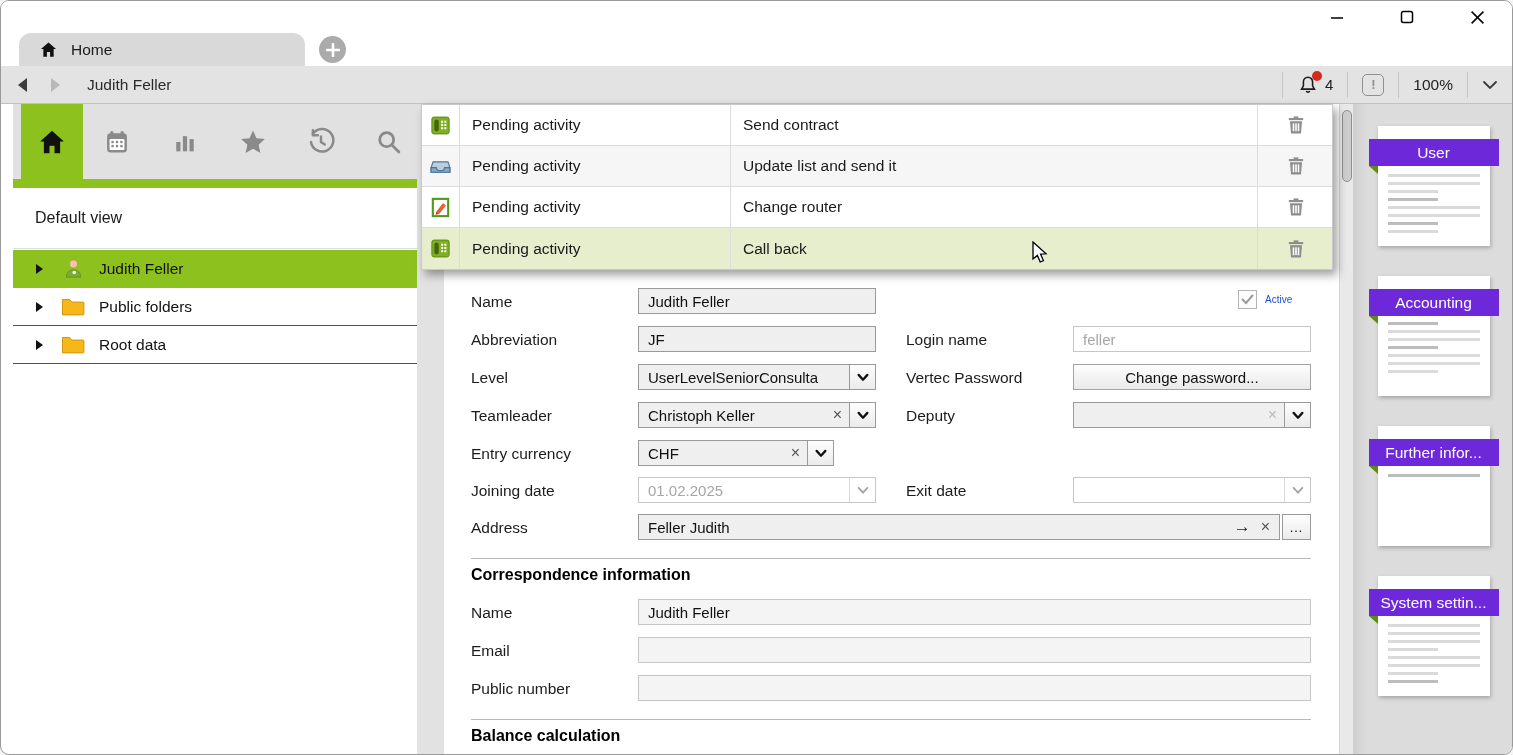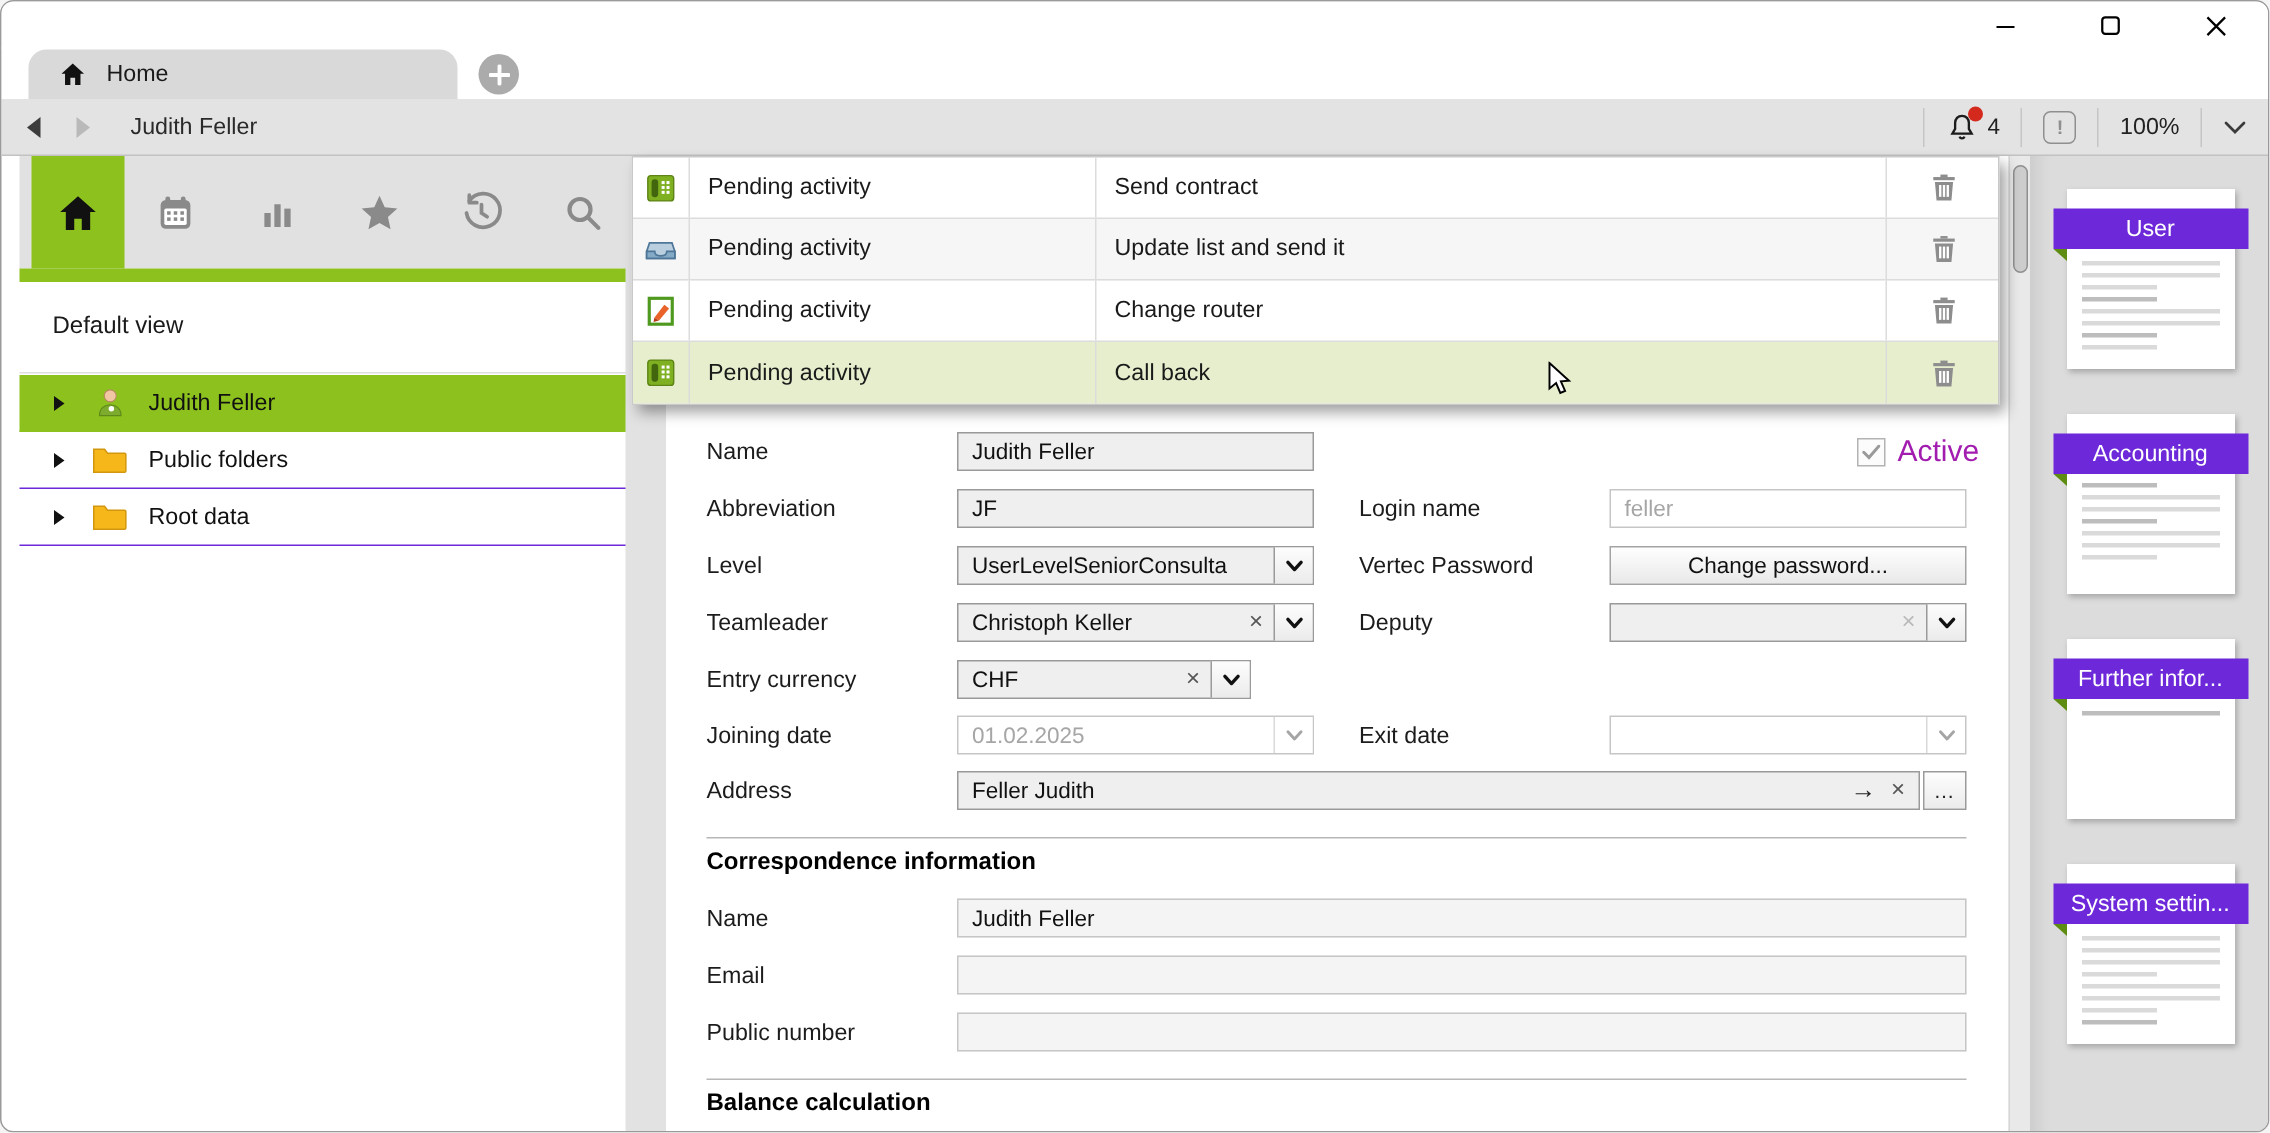--- a/index.html
+++ b/index.html
@@ -67,21 +67,21 @@
           display:flex;align-items:center;justify-content:center;}
   .dd.light{border:1px solid #c6c6c6;background:#fff;}
   .dd.light .dd-text{color:#a6a6a6;}
   .dd.light .dd-btn{border-left:1px solid #d9d9d9;background:#fff;}
   .btn{position:absolute;height:26px;border:1px solid #a3a3a3;background:linear-gradient(#fefefe,#e9e9e9);
        font-size:15px;color:#111;display:flex;align-items:center;justify-content:center;}
   .sec-div{position:absolute;height:1px;background:#b7b7b7;left:27px;width:840px;}
   .sec-title{position:absolute;left:27px;font-size:16px;font-weight:bold;color:#000;}
   .chk-row{position:absolute;display:flex;align-items:center;gap:8px;}
   .chk{width:19px;height:19px;border:1px solid #b3b3b3;background:#fcfcfc;display:flex;align-items:center;justify-content:center;}
-  .chk-label{font-size:20px;color:#a21caf;}
+  .chk-label{font-size:10px;color:#1d4ed8;}
   .addr-icons{margin-left:auto;display:flex;align-items:center;gap:10px;color:#222;}
   .goto{font-size:17px;font-weight:bold;}
   .clear-x{font-size:16px;color:#555;}
   .more-btn{position:absolute;width:29px;height:26px;border:1px solid #9a9a9a;background:linear-gradient(#fdfdfd,#ebebeb);
             display:flex;align-items:center;justify-content:center;font-size:14px;color:#222;letter-spacing:1px;}
   
   .popup{position:absolute;left:4px;top:0;width:912px;background:#fff;border:1px solid #c9c9c9;
          box-shadow:4px 5px 9px rgba(0,0,0,0.38);z-index:5;}
   .p-row{height:41px;display:grid;grid-template-columns:37px 271px 527px 76px;border-bottom:1px solid #dcdcdc;}
   .p-row:last-child{border-bottom:none;}

